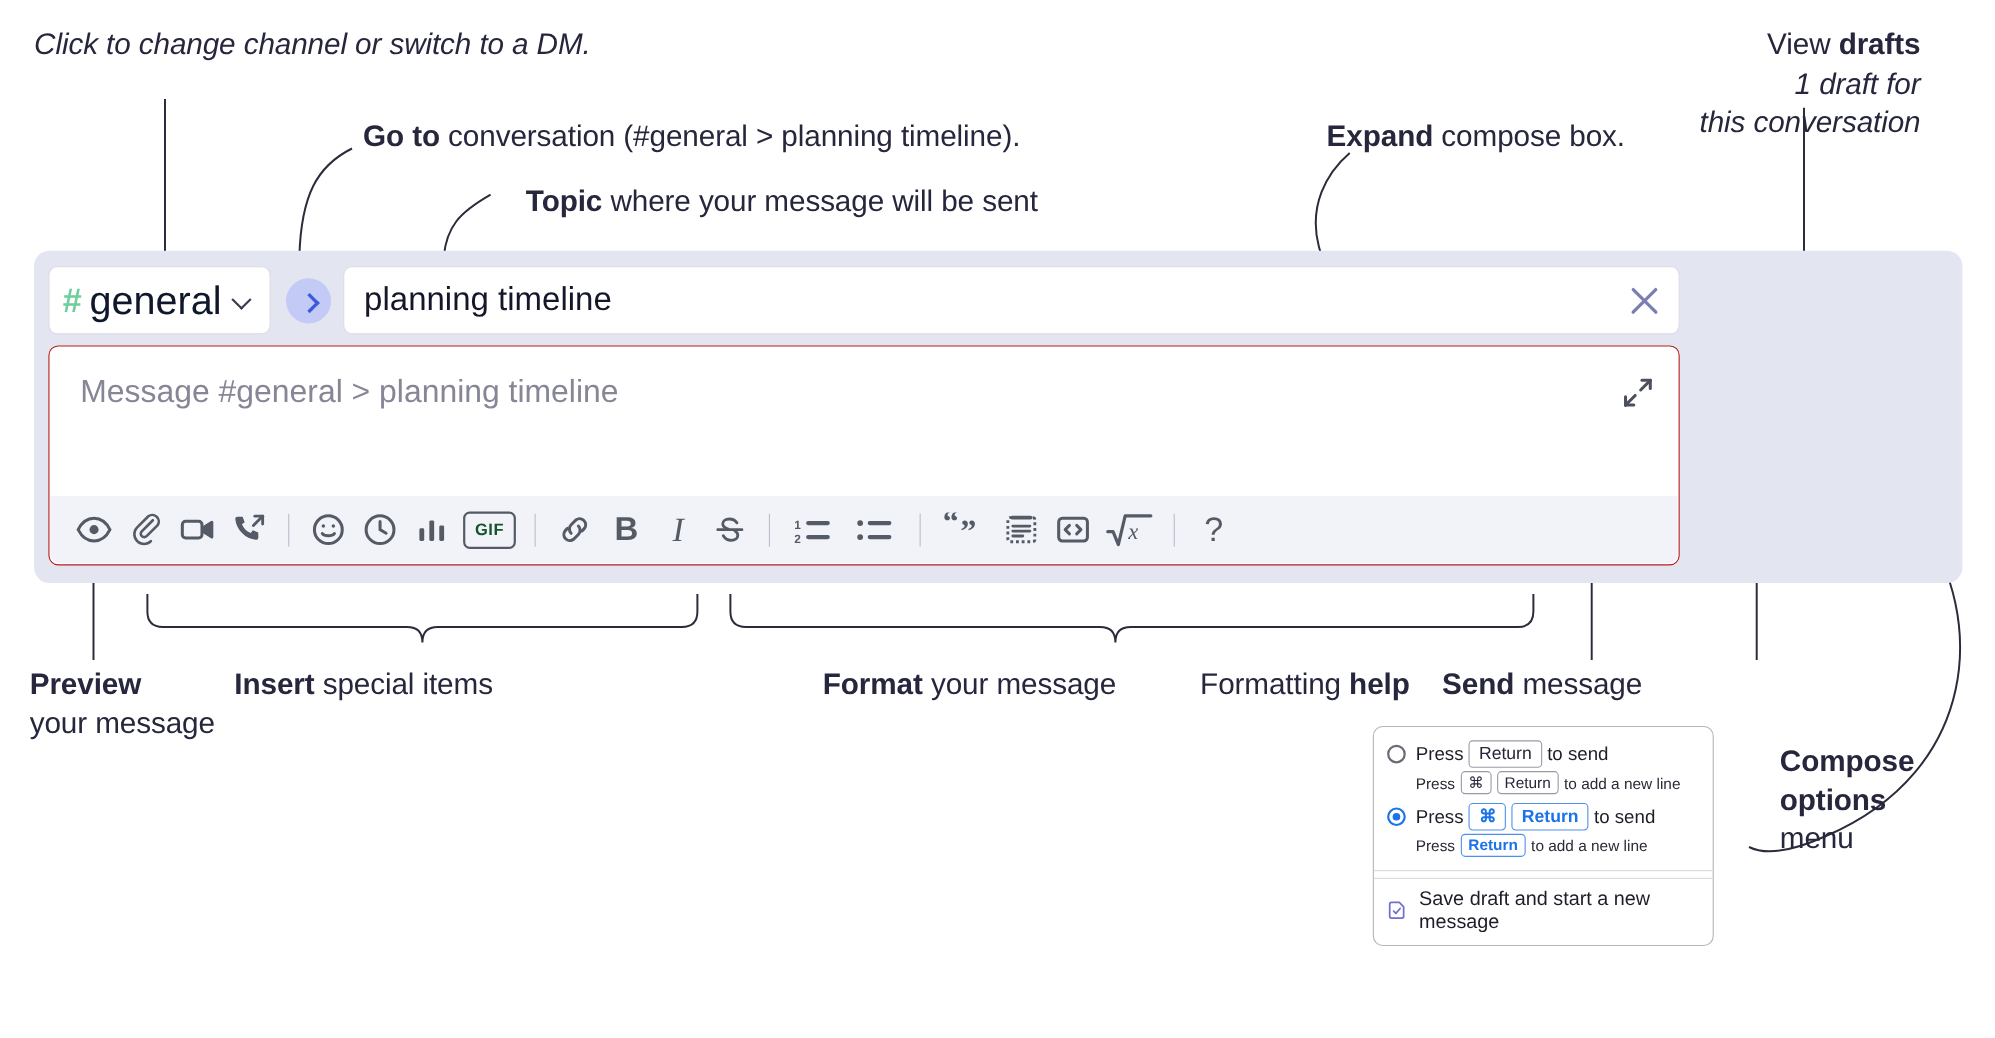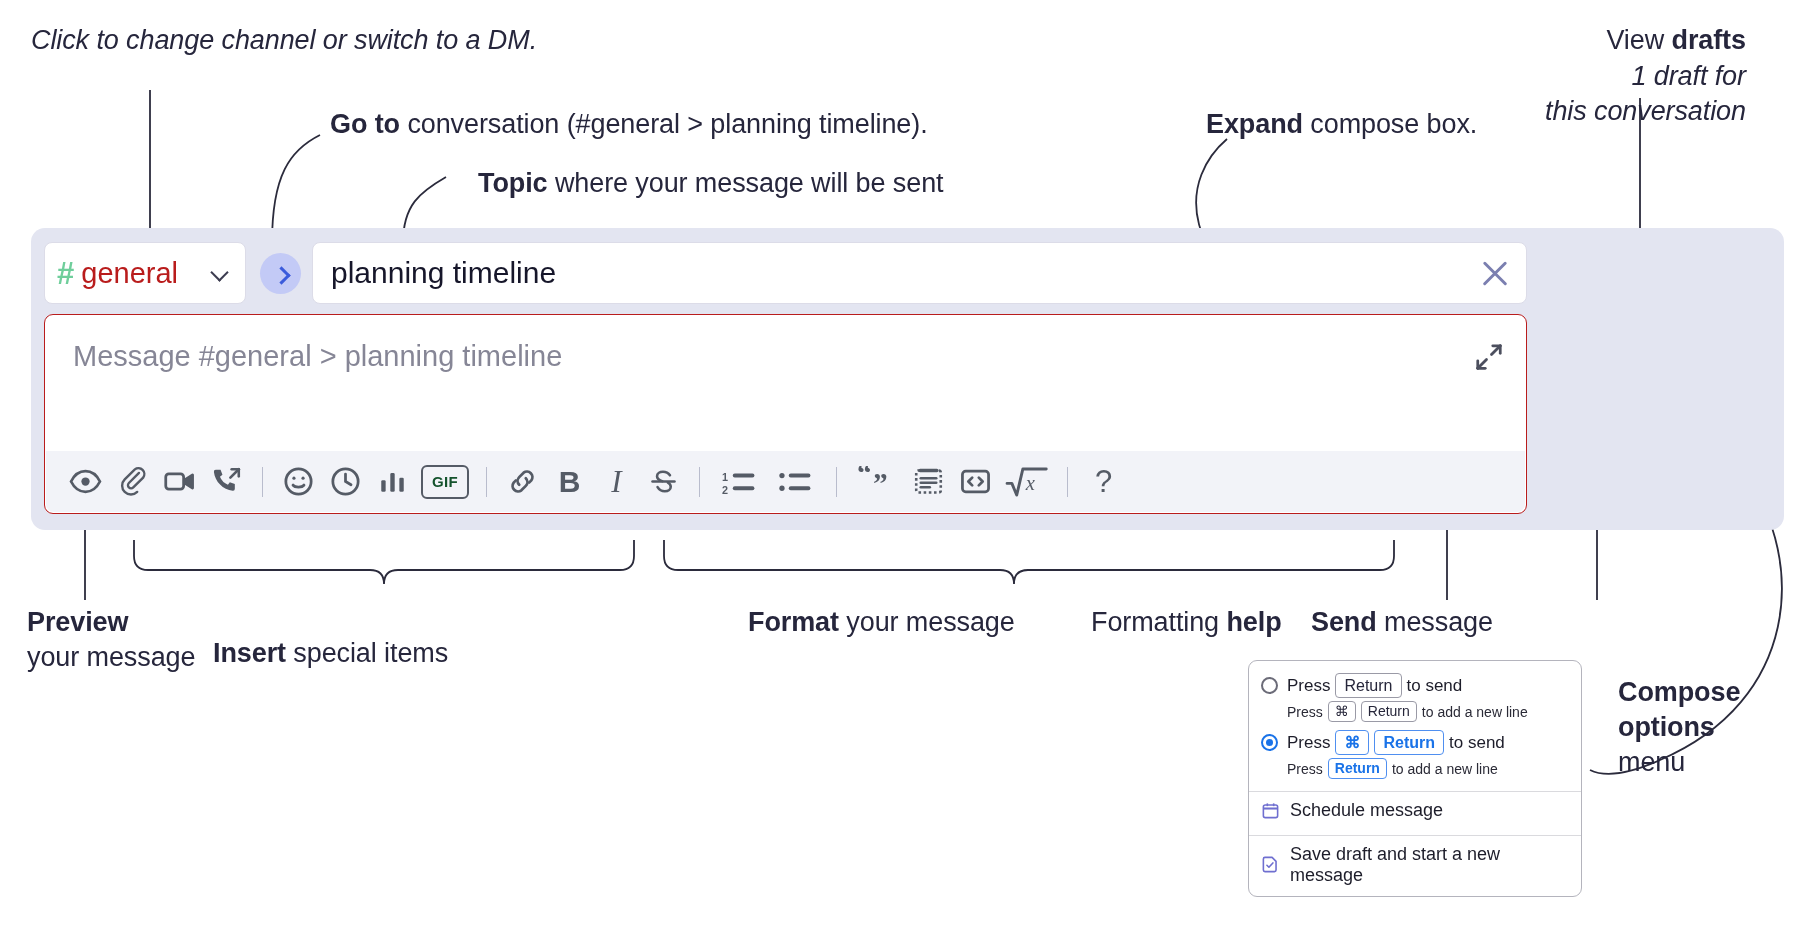--- a/index.html
+++ b/index.html
@@ -24,21 +24,21 @@
   #compose-inner{
     position:absolute;left:13px;top:14px;width:1483px;height:272px;
   }
   .row-top{position:relative;height:62px;}
   #channel-chip{
     position:absolute;left:0;top:0;width:202px;height:62px;
     background:#fff;border:1px solid #dcdce8;border-radius:8px;
     display:flex;align-items:center;box-sizing:border-box;padding:0 12px;
   }
   #hash{color:#6fce9b;font-size:31px;font-weight:bold;line-height:1;margin-right:7px;}
-  #channel-name{font-size:29px;color:#b91c1c;flex:1;}
+  #channel-name{font-size:36px;color:#0f172a;flex:1;}
   .chev{width:18px;height:18px;position:relative;margin-right:4px;}
   .chev:before{
     content:"";position:absolute;left:2px;top:2px;width:11px;height:11px;
     border-right:2.6px solid #3c3c50;border-bottom:2.6px solid #3c3c50;
     transform:rotate(45deg);
   }
   #goto-btn{
     position:absolute;left:216px;top:11px;width:41px;height:41px;border-radius:50%;
     background:#c3caf6;display:flex;align-items:center;justify-content:center;
   }
@@ -102,21 +102,21 @@
   }
   #send-btn{
     position:absolute;left:12px;top:200px;width:126px;height:60px;
     background:#5a5bf6;border-radius:9px;display:flex;align-items:center;justify-content:center;
   }
   #kebab{position:absolute;left:164px;top:212px;width:10px;height:38px;}
   #kebab i{display:block;width:10px;height:10px;border-radius:50%;background:#8287bd;margin-bottom:4px;}
 
   
   #opts-menu{
-    position:absolute;left:1248px;top:660px;width:334px;
+    position:absolute;left:1248px;top:660px;width:310px;
     background:#fff;border:1px solid #b4b4bd;border-radius:9px;
     box-sizing:border-box;padding:10px 0 0 0;
   }
   .radio-row{display:flex;align-items:center;padding:2px 0 0 12px;}
   .radio{
     width:17px;height:17px;border-radius:50%;border:2px solid #6b6b78;
     flex:0 0 17px;margin-right:9px;box-sizing:border-box;position:relative;
   }
   .radio.on{border-color:#1a73e8;}
   .radio.on:after{
@@ -380,21 +380,21 @@
     </div>
   </div>
 
 </div>
 
 <div class="abs ann" style="left:27px;top:605px;line-height:1.28;">
   <div><b>Preview</b></div>
   <div><span>your message</span></div>
 </div>
 
-<div class="abs ann" style="left:213px;top:605px;margin-top:31px;">
+<div class="abs ann" style="left:213px;top:605px;">
   <b>Insert</b><span> special items</span>
 </div>
 
 <div class="abs ann" style="left:748px;top:605px;">
   <b>Format</b><span> your message</span>
 </div>
 
 <div class="abs ann" style="left:1091px;top:605px;">
   <span>Formatting </span><b>help</b>
 </div>
@@ -436,31 +436,20 @@
     </span>
   </div>
   <div class="sub">
     <span>Press</span>
     <kbd class="blue">Return</kbd>
     <span>to add a new line</span>
   </div>
 
   <div class="mdiv"></div>
 
-  <div class="mitem">
-    <span class="mico">
-      <svg width="19" height="19" viewBox="0 0 24 24" fill="none" stroke="#6f6fd0" stroke-width="2">
-        <rect x="3" y="5" width="18" height="16" rx="2.4"></rect>
-        <path d="M3 9.5 L21 9.5" stroke-width="2.6"></path>
-        <path d="M8 3 L8 6.5"></path>
-          <path d="M16 3 L16 6.5"></path>
-      </svg>
-    </span>
-    <span>Schedule message</span>
-  </div>
 
 
   <div class="mdiv"></div>
 
   <div class="mitem" style="padding-bottom:10px;">
     <span class="mico">
       <svg width="19" height="19" viewBox="0 0 24 24" fill="none" stroke="#6f6fd0" stroke-width="2" stroke-linejoin="round">
         <path d="M14 3 L5 3 a2 2 0 0 0 -2 2 L3 19 a2 2 0 0 0 2 2 L17 21 a2 2 0 0 0 2 -2 L19 8 Z"></path>
         <path d="M7.5 13 L10 15.5 L15 10" stroke-linecap="round"></path>
       </svg>

